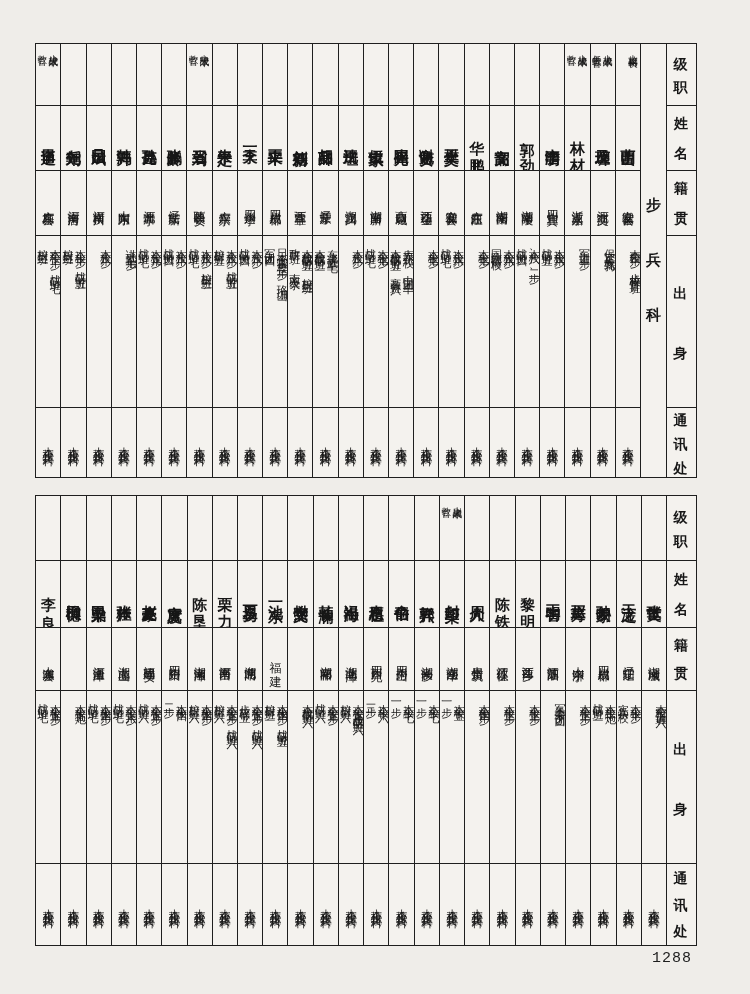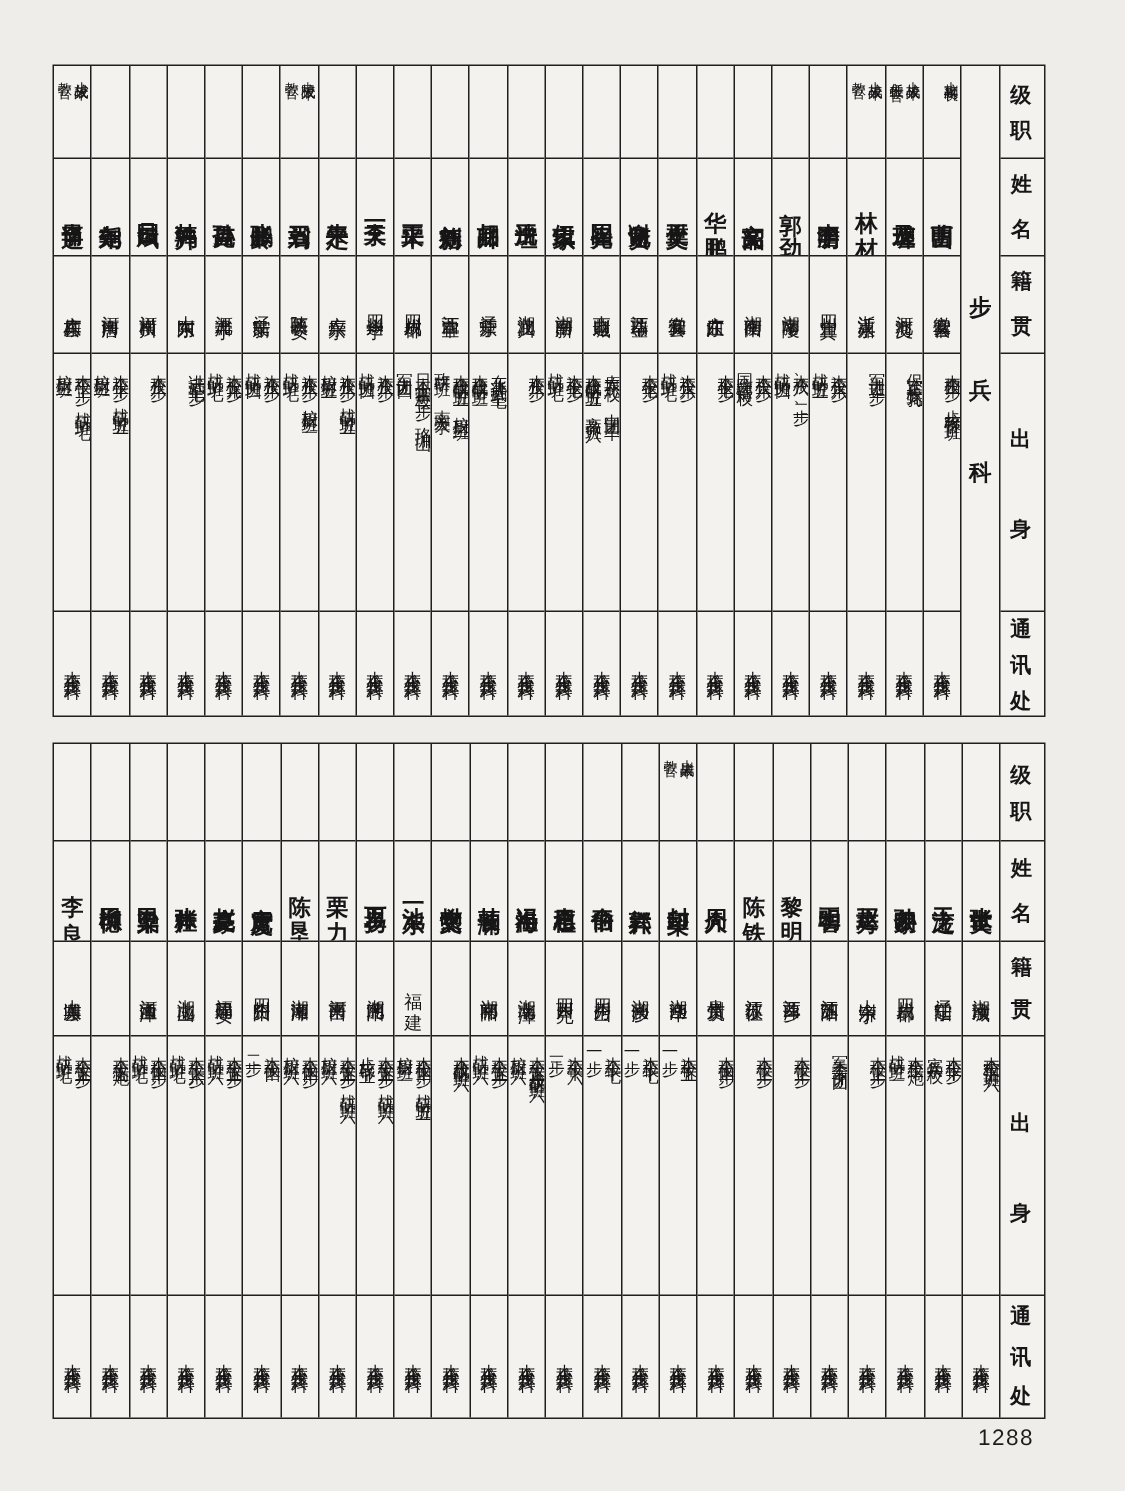--- a/index.html
+++ b/index.html
@@ -71,21 +71,21 @@
     writing-mode:horizontal-tb;
     display:flex;flex-direction:column;
     align-items:center;justify-content:center;
     gap:36px;font-size:15px;font-weight:600;
   }
   #top-table{left:35px;top:43px;width:662px;height:435px;}
   #bottom-table{left:35px;top:495px;width:662px;height:451px;}
   .page-number{
     position:absolute;left:652px;top:950px;width:60px;
     font-size:15px;letter-spacing:1px;color:#1d1d1d;
-    font-family:Liberation Sans, sans-serif;
+    font-family:Liberation Mono, monospace;
   }
 </style>
 </head>
 <body>
 
 <div class="page">
 
   <div class="vtable top" id="top-table">
     <div class="col head-col">
       <div class="cell rank hcell"><span>级</span><span>职</span></div>

